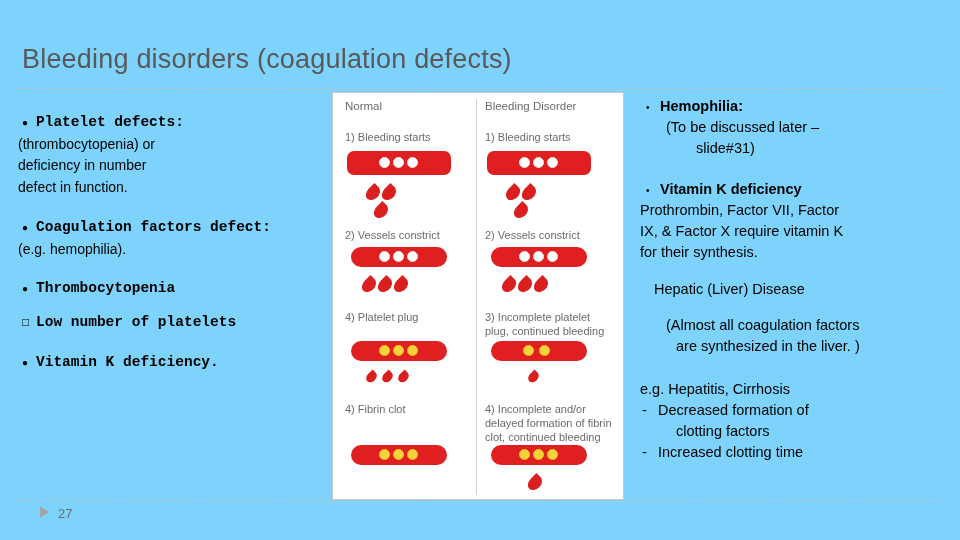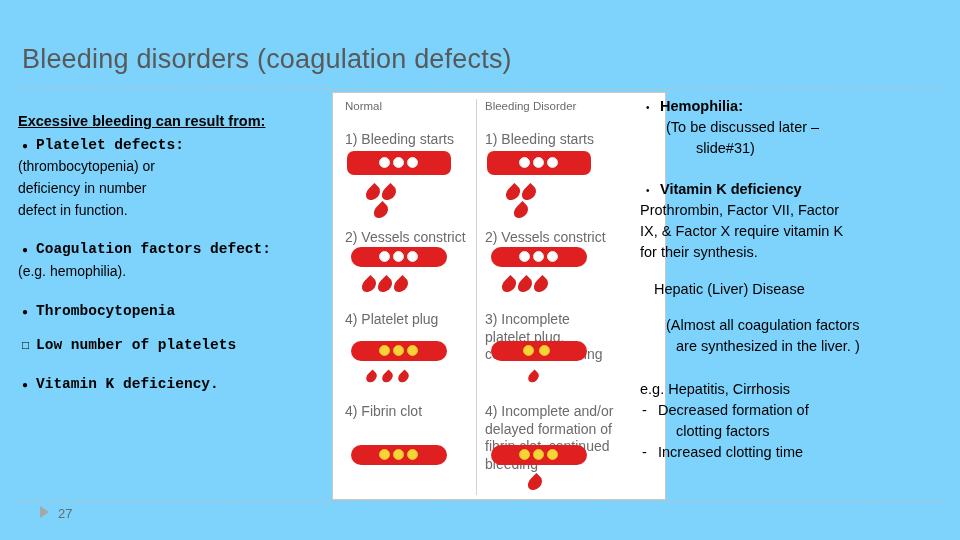--- a/index.html
+++ b/index.html
@@ -77,21 +77,21 @@
     font-size: 14px;
     line-height: 1.55;
   }
   .gap-s { height: 12px; }
   .gap-m { height: 18px; }
 
   
   .figure {
     position: absolute;
     left: 332px; top: 92px;
-    width: 334px; height: 408px;
+    width: 292px; height: 408px;
     background: #ffffff;
     border: 1px solid #c8c8c8;
   }
   .fig-head {
     position: relative;
     height: 26px;
   }
   .fig-head .h {
     position: absolute;
     top: 7px;
@@ -102,21 +102,21 @@
   .fig-head .h1 { left: 12px; }
   .fig-head .h2 { left: 152px; }
   .fig-divider {
     position: absolute;
     left: 143px; top: 6px;
     width: 0; height: 396px;
     border-left: 1px solid #d2d2d2;
   }
   .step {
     position: absolute;
-    font-size: 14px;
+    font-size: 11px;
     color: #6b6b6b;
     line-height: 1.25;
   }
   .vessel {
     position: absolute;
     background: #e02020;
     border-radius: 7px;
     height: 24px;
   }
   .vessel.narrow { height: 20px; border-radius: 10px; }
@@ -187,21 +187,20 @@
 </head>
 <body>
 
 <div class="slide">
 
   <div class="rule-top"></div>
   <div class="title">Bleeding disorders (coagulation defects)</div>
 
   <div class="left-col">
 
-    <div class="lead">Excessive bleeding can result from:</div>
 
     <div class="bullet-row">
       <span class="mk">●</span>
       <span class="tx b-strong">Platelet defects:</span>
     </div>
     <div class="plain">(thrombocytopenia) or</div>
     <div class="plain">deficiency in number</div>
     <div class="plain">defect in function.</div>
 
     <div class="gap-m"></div>

